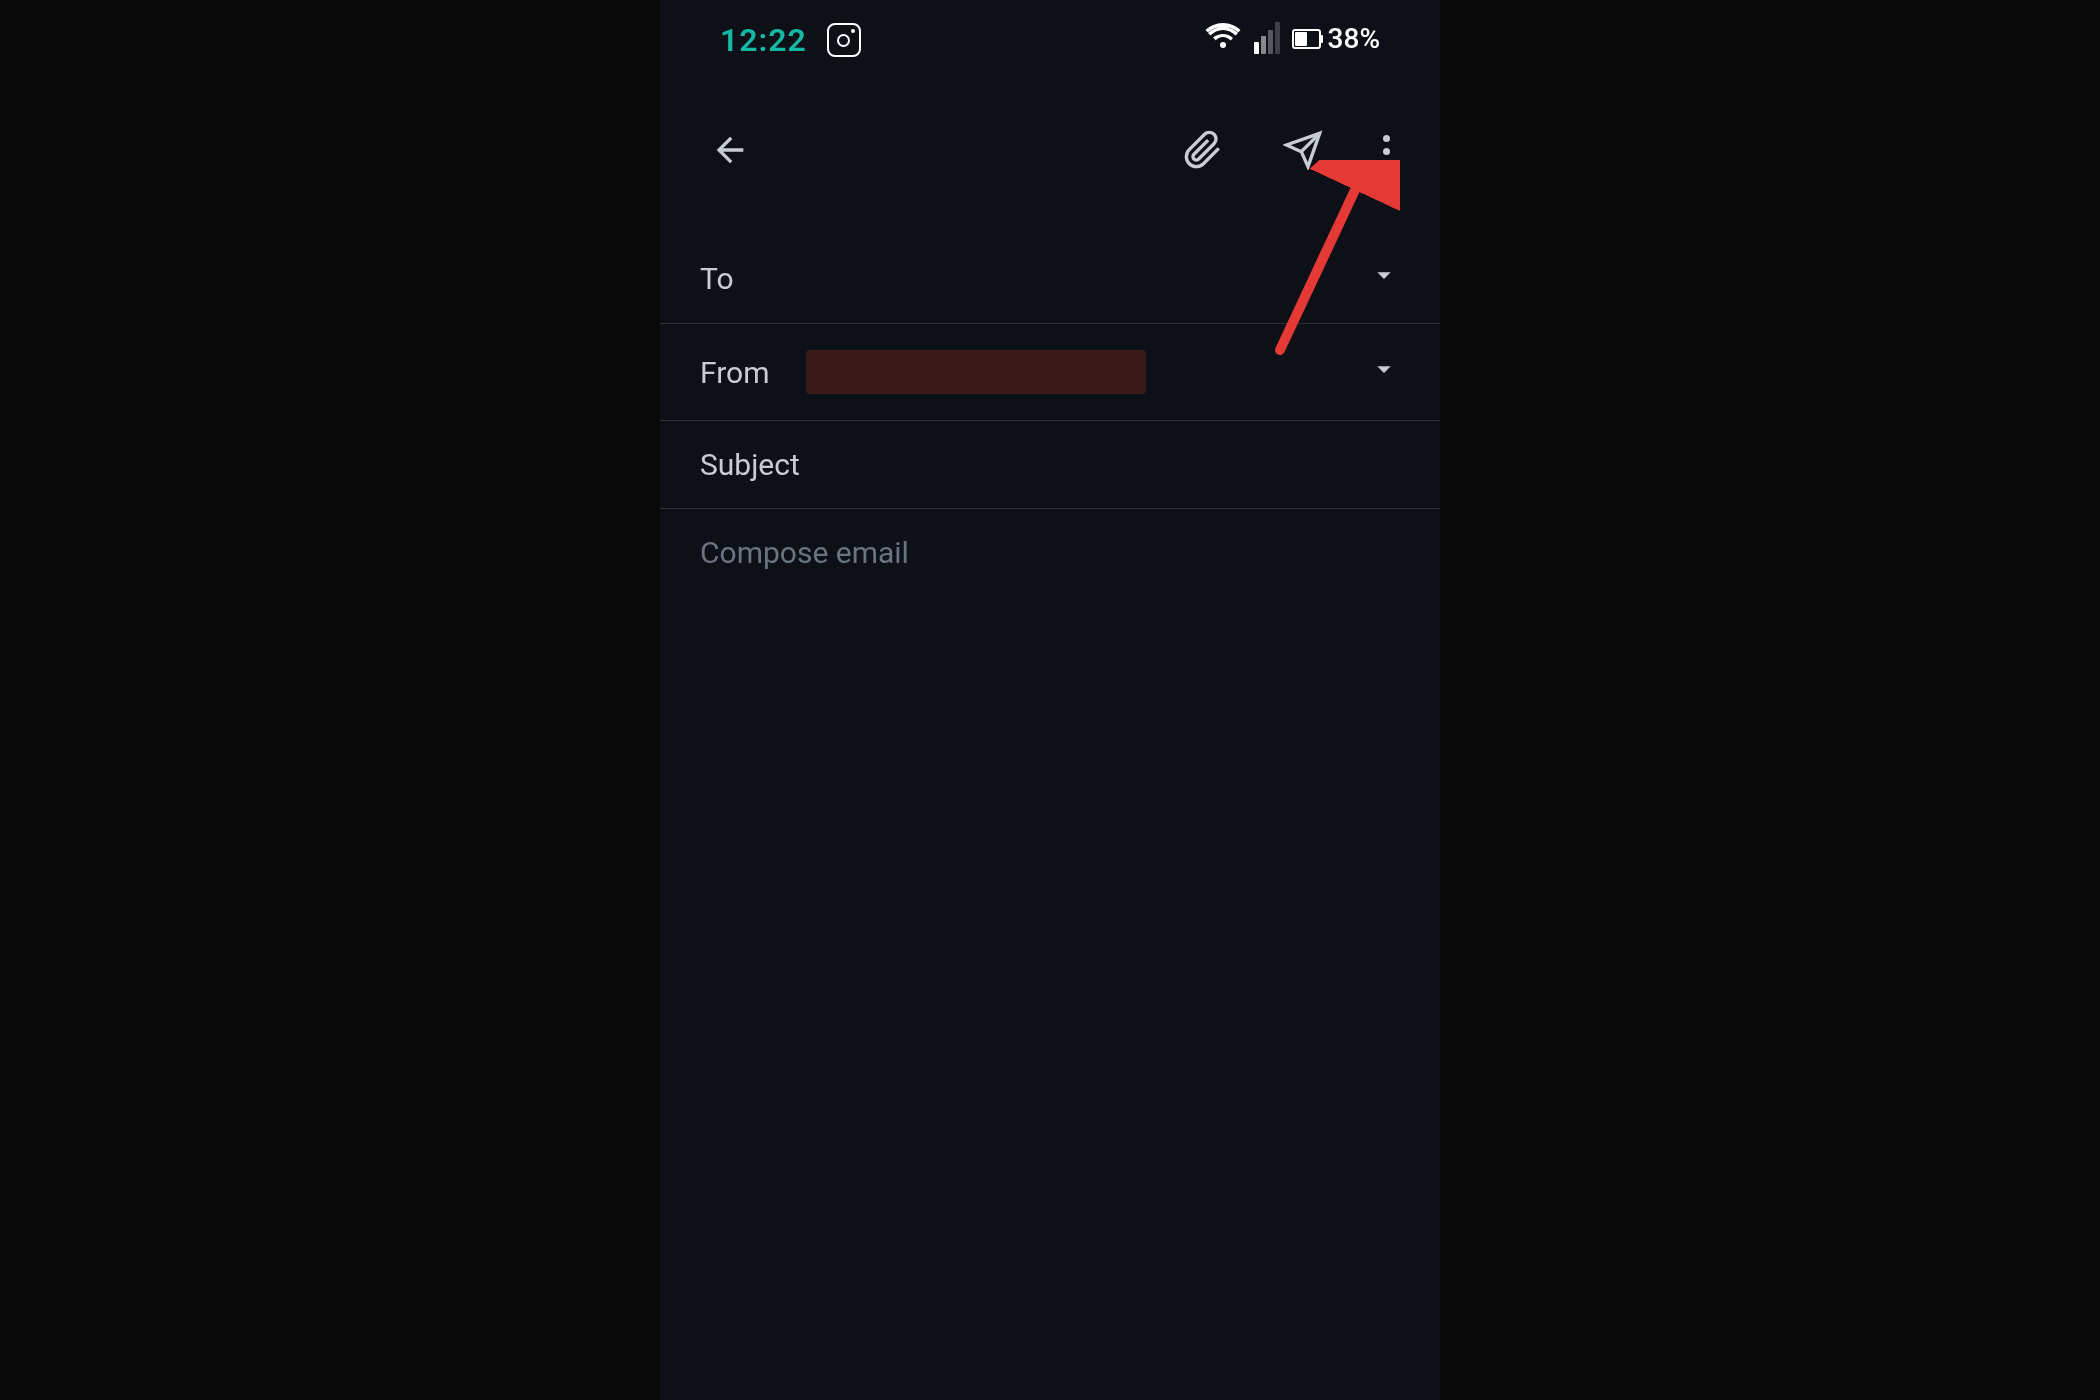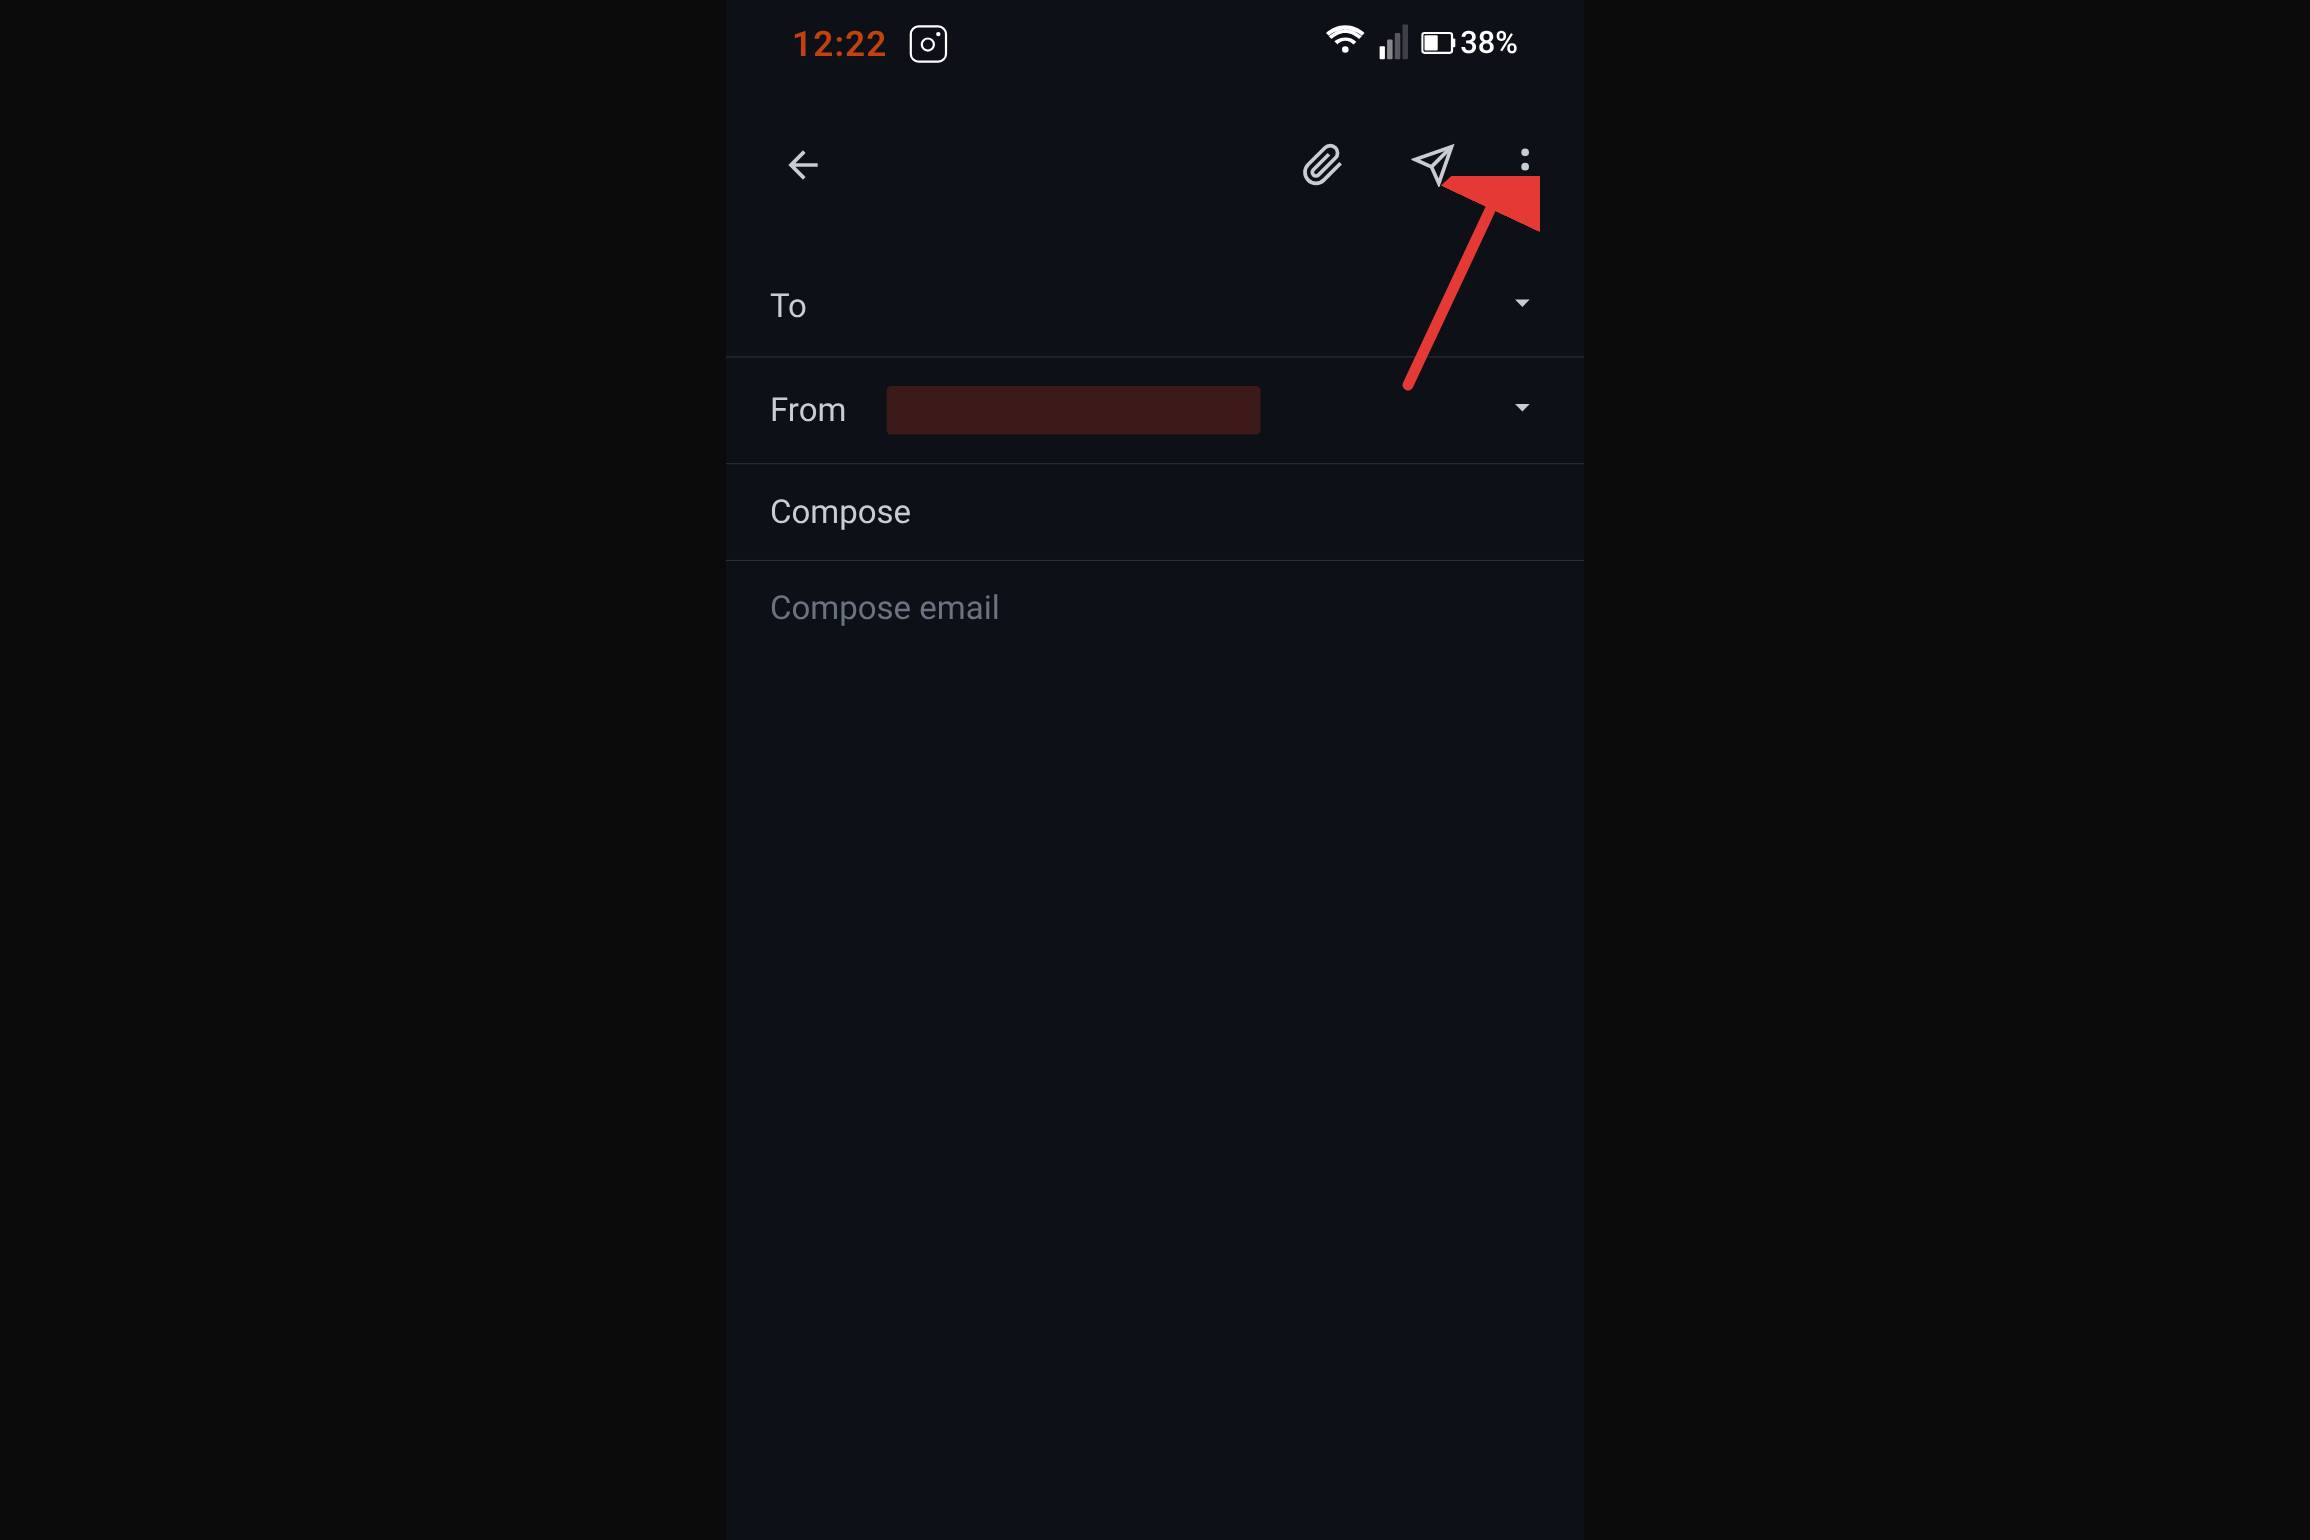--- a/index.html
+++ b/index.html
@@ -33,21 +33,21 @@
       width: 100%;
       height: 80px;
       background-color: #0d1117;
       display: flex;
       align-items: center;
       justify-content: space-between;
       padding: 0 60px;
     }
 
     .status-time {
-      color: #c2410c;
+      color: #14b8a6;
       font-size: 32px;
       font-weight: 600;
       letter-spacing: 1px;
     }
 
     .status-icons {
       display: flex;
       align-items: flex-start;
       gap: 12px;
     }
@@ -288,21 +288,21 @@
           <div class="from-highlight"></div>
         </div>
         <div class="chevron-down">
           <svg viewBox="0 0 24 24" width="36" height="36" fill="#c8cdd4">
             <path d="M7 10l5 5 5-5z"></path>
           </svg>
         </div>
       </div>
 
       <div class="form-field">
-        <span class="field-label">Compose</span>
+        <span class="field-label">Subject</span>
         <div class="field-value-area"></div>
       </div>
 
       <div class="compose-body">
         <span class="compose-placeholder">Compose email</span>
       </div>
 
     </div>
 
   </div>

